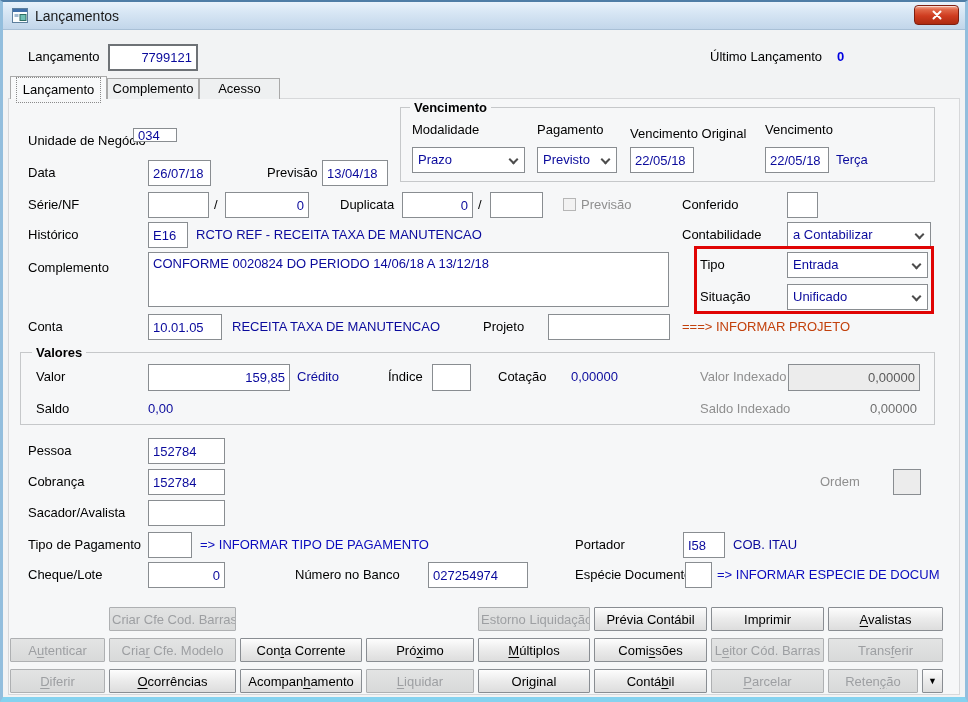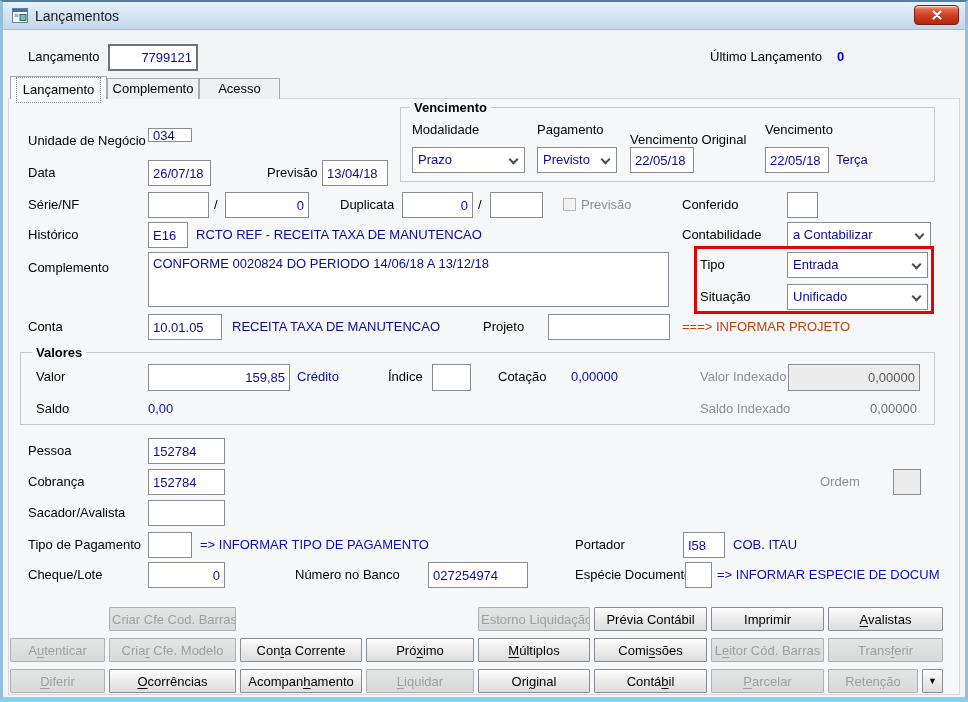--- a/index.html
+++ b/index.html
@@ -87,32 +87,32 @@
   <input class="field right" style="left: 108px; top: 44px; width: 90px; height: 27px; border: 2px solid rgb(110, 114, 118);" value="7799121">
   <div class="lbl" style="left:710px;top:44px;">Último Lançamento</div>
   <div class="btxt" style="left:837px;top:44px;font-weight:bold;color:#0000e0;">0</div>
 
   <div class="tabpage"></div>
   <div class="tab active" style="left:10px;width:97px;"><span class="focusdot">Lançamento</span></div>
   <div class="tab" style="left:107px;width:92px;"><span>Complemento</span></div>
   <div class="tab" style="left:199px;width:81px;"><span>Acesso</span></div>
 
   <div class="lbl" style="left:28px;top:128px;">Unidade de Negócio</div>
-  <input class="field" style="left: 148px; top: 128px; width: 44px; height: 14px;" value="034">
+  <input class="field" style="left: 133px; top: 128px; width: 44px; height: 14px;" value="034">
 
   <div class="lbl" style="left:28px;top:160px;">Data</div>
   <input class="field" style="left: 148px; top: 160px; width: 63px; height: 26px;" value="26/07/18">
   <div class="lbl" style="left:267px;top:160px;">Previsão</div>
   <input class="field" style="left: 322px; top: 160px; width: 66px; height: 26px;" value="13/04/18">
 
   <div class="groupbox" style="left:400px;top:107px;width:535px;height:75px;"></div>
   <div class="grouptitle" style="left:410px;top:100px;">Vencimento</div>
   <div class="lbl" style="left:412px;top:120px;height:20px;line-height:20px;">Modalidade</div>
   <div class="lbl" style="left:537px;top:120px;height:20px;line-height:20px;">Pagamento</div>
-  <div class="lbl" style="left:630px;top:130px;height:20px;line-height:20px;">Vencimento Original</div>
+  <div class="lbl" style="left:630px;top:124px;height:20px;line-height:20px;">Vencimento Original</div>
   <div class="lbl" style="left:765px;top:120px;height:20px;line-height:20px;">Vencimento</div>
   <div class="combo" style="left:412px;top:147px;width:113px;height:26px;">
     <span>Prazo</span>
     <span class="chev"></span>
   </div>
   <div class="combo" style="left:537px;top:147px;width:80px;height:26px;padding-right:16px;">
     <span>Previsto</span>
     <span class="chev"></span>
   </div>
   <input class="field" style="left: 630px; top: 147px; width: 64px; height: 26px;" value="22/05/18">

